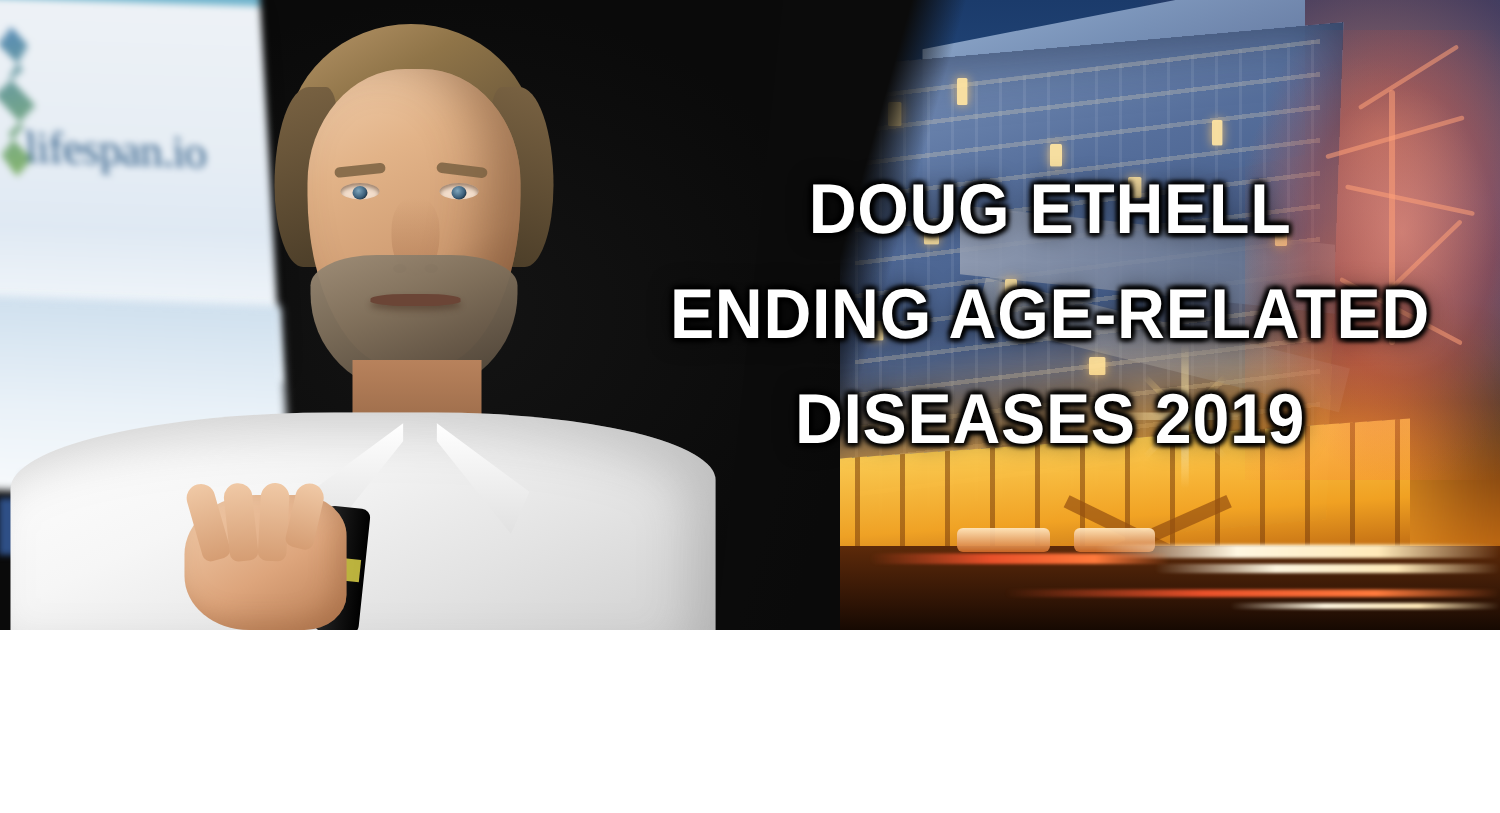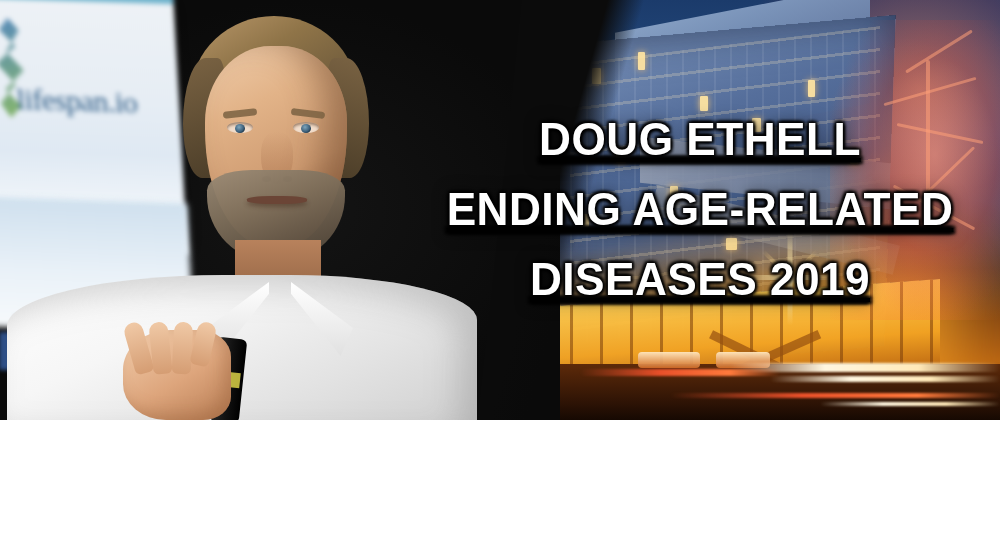--- a/index.html
+++ b/index.html
@@ -352,21 +352,20 @@
     width:24px; height:15px;
     background:#cfc544; opacity:.9;
   }
 
   
   .title-block {
     position:absolute; left:400px; top:104px;
     width:600px;
     text-align:center;
     z-index:8;
-    text-decoration:underline;
   }
   .title-line {
     display:block;
     color:#ffffff;
     font-family:"Liberation Sans", sans-serif;
     font-weight:bold;
     font-size:47px;
     line-height:70px;
     letter-spacing:.5px;
     transform:scaleX(.94);

